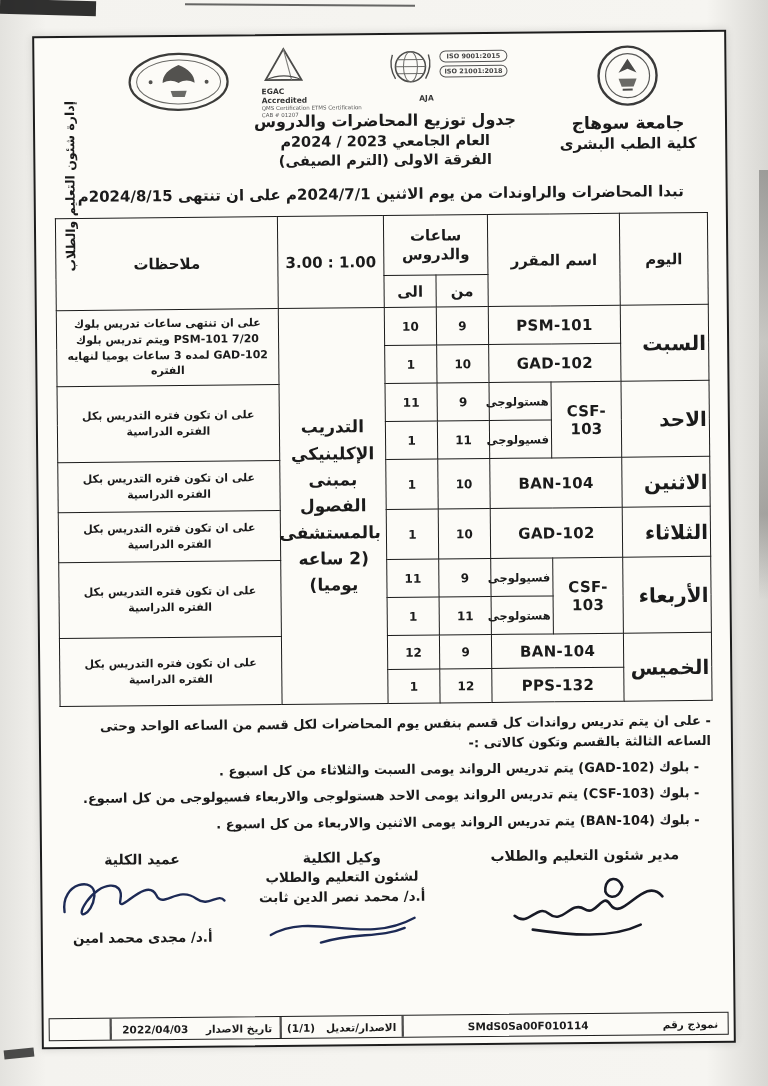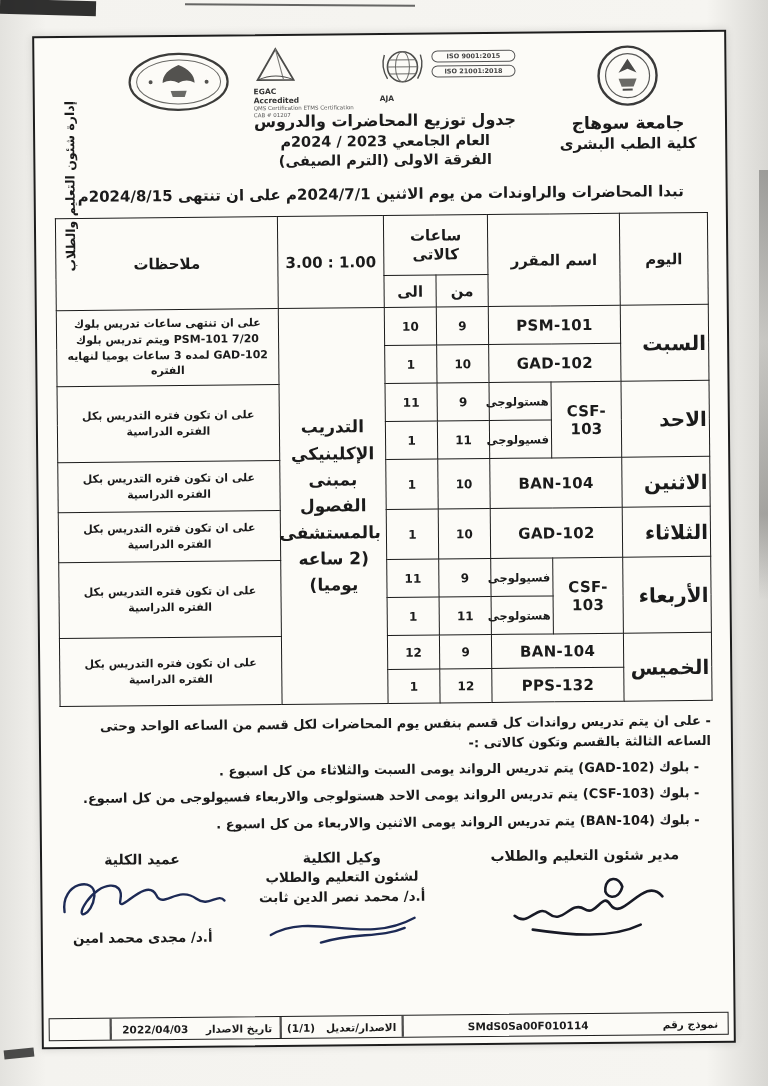--- a/index.html
+++ b/index.html
@@ -29,21 +29,21 @@
   .hdr-right { width:178px; text-align:center; padding-top:2px; }
   .hdr-right .uni { font-size:17px; font-weight:700; margin-top:2px; }
   .hdr-right .fac { font-size:15px; font-weight:700; margin-top:2px; }
   .hdr-center { flex:1; text-align:center; }
   .hdr-left { width:190px; position:relative; }
   .logos-row { display:flex; justify-content:center; align-items:flex-start; gap:26px; height:62px; }
   .title1 { font-size:16px; font-weight:700; margin-top:4px; }
   .title2 { font-size:14.5px; font-weight:700; margin-top:3px; }
   .title3 { font-size:14.5px; font-weight:700; margin-top:3px; }
   .iso-pills { display:flex; flex-direction:column; gap:3px; padding-top:6px; }
-  .iso-pill { border:1px solid #555; border-radius:8px; font-size:6.5px; font-weight:700; color:#444; padding:1px 12px; direction:ltr; }
+  .iso-pill { border:1px solid #555; border-radius:8px; font-size:6.5px; font-weight:700; color:#444; padding:1px 4px; direction:ltr; }
   .logo-caption { font-size:7.5px; font-weight:700; color:#333; direction:ltr; line-height:1.15; }
   .logo-caption.small { font-size:5.5px; color:#555; font-weight:400; }
   .admin-vertical {
     position:absolute; left:-54px; top:128px; width:168px; height:18px;
     transform:rotate(-90deg); transform-origin:50% 50%;
     font-size:12.5px; font-weight:700; text-align:center; white-space:nowrap;
   }
   .start-note { text-align:center; font-size:15px; font-weight:700; margin-top:8px; }
 
   
@@ -125,21 +125,21 @@
       <div class="fac">كلية الطب البشرى</div>
     </div>
 
     <div class="hdr-center">
       <div class="logos-row">
         <div style="display:flex; gap:6px;">
           <div class="iso-pills">
             <span class="iso-pill">ISO 9001:2015</span>
             <span class="iso-pill">ISO 21001:2018</span>
           </div>
-          <div style="text-align:left;">
+          <div style="text-align:right;">
             <svg width="46" height="46" viewBox="0 0 46 46">
               <circle cx="23" cy="22" r="15" fill="none" stroke="#4c4c4a" stroke-width="1.6"></circle>
               <ellipse cx="23" cy="22" rx="7" ry="15" fill="none" stroke="#6b6b68" stroke-width="1"></ellipse>
               <path d="M8 22 h30 M10 15 h26 M10 29 h26" stroke="#6b6b68" stroke-width="1" fill="none"></path>
               <path d="M5 10 q-4 12 3 24 M41 10 q4 12 -3 24" stroke="#4c4c4a" stroke-width="1.4" fill="none"></path>
             </svg>
             <div class="logo-caption">AJA</div>
           </div>
         </div>
         <div style="text-align:left;">
@@ -181,21 +181,21 @@
         <col style="width:62px">
       <col style="width:52px">
         <col style="width:52px">
         <col style="width:106px">
         <col style="width:222px">
     </colgroup>
     <thead>
       <tr class="hr1">
         <th rowspan="2">اليوم</th>
         <th rowspan="2" colspan="2">اسم المقرر</th>
-        <th colspan="2" class="hours-hd">ساعات كالاتى</th>
+        <th colspan="2" class="hours-hd">ساعات والدروس</th>
         <th rowspan="2" class="time-range">3.00 : 1.00</th>
         <th rowspan="2">ملاحظات</th>
       </tr>
       <tr class="hr2">
         <th>من</th>
         <th>الى</th>
       </tr>
     </thead>
     <tbody>
 

